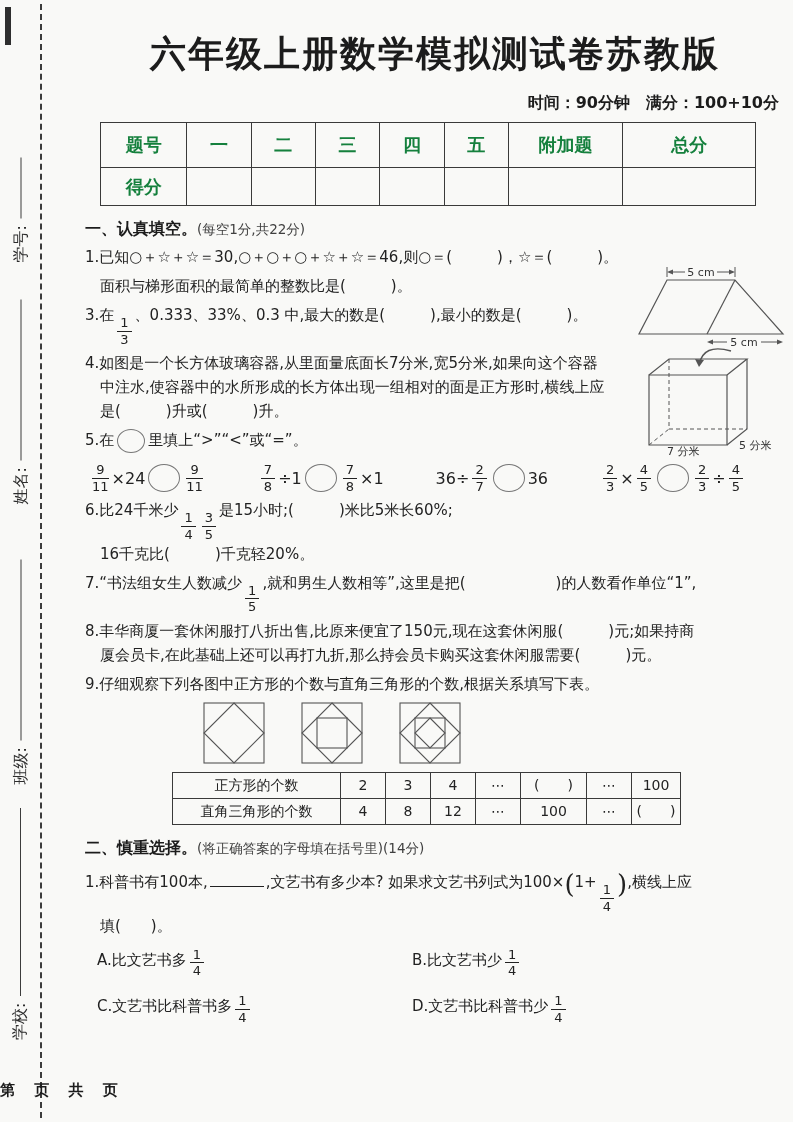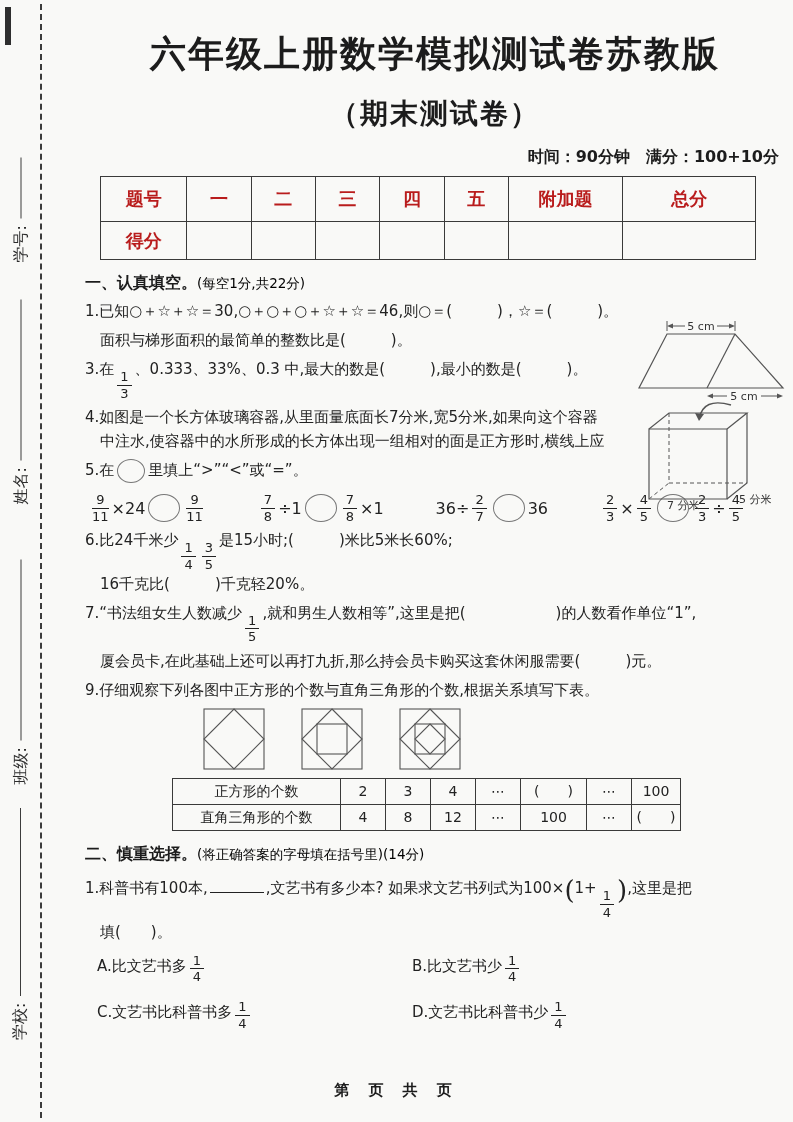--- a/index.html
+++ b/index.html
@@ -19,27 +19,27 @@
   .sb-g3{left:-92px;top:657px;width:225px;}
   .sb-g4{left:-96px;top:909px;width:232px;}
   
   .main{position:absolute;left:85px;right:8px;top:0;}
   .title{font-size:36px;font-weight:900;text-align:center;margin:30px 0 0;letter-spacing:2px;color:#1c1c1c;}
   .subtitle{font-size:28px;font-weight:900;text-align:center;margin:16px 0 0;letter-spacing:2px;color:#1c1c1c;}
   .info{text-align:right;font-weight:bold;font-size:16px;margin:14px 6px 8px 0;color:#1c1c1c;}
   
   table{border-collapse:collapse;}
   .score-table{width:656px;margin-left:15px;table-layout:fixed;}
-  .score-table td{border:1.6px solid #3a3a3a;text-align:center;font-size:18px;font-weight:bold;color:#b91c1c;margin-left:33px;}
+  .score-table td{border:1.6px solid #3a3a3a;text-align:center;font-size:18px;font-weight:bold;color:#15803d;margin-left:33px;}
   .score-table tr.r1 td{height:42px;}
   .score-table tr.r2 td{height:35px;}
   
   .sec-h{margin:13px 0 2px;font-size:16px;}
   .sec-h .t{font-weight:bold;color:#1c1c1c;}
-  .sec-h .n{color:#000000;font-size:13.5px;}
+  .sec-h .n{color:#404040;font-size:13.5px;}
   .q{font-size:15px;line-height:1.6;margin-top:5px;color:#222;}
   .q .cont{padding-left:15px;}
   .rel{position:relative;}
   
   .frac{display:inline-flex;flex-direction:column;text-align:center;vertical-align:-0.55em;line-height:1.05;margin:0 3px;font-size:13px;}
   .frac .fn{border-bottom:1.2px solid #222;padding:0 3px 1px;}
   .frac .fd{padding-top:1px;}
   
   .cmp-circle{display:inline-block;width:30px;height:26px;border:1.2px solid #777;border-radius:50%;vertical-align:middle;margin:0 3px;}
   .cmp-circle.small{width:26px;height:22px;}
@@ -53,21 +53,21 @@
   svg text{font-size:11px;fill:#333;font-family:"DejaVu Sans","Liberation Sans",sans-serif;}
   .fig9-row{display:flex;gap:36px;margin:6px 0 8px 118px;}
   .mini-table{width:508px;margin:2px 0 0 87px;table-layout:fixed;}
   .mini-table td{border:1.4px solid #3a3a3a;font-size:14px;text-align:center;height:23px;color:#222;}
   
   .ublank{display:inline-block;width:54px;height:13px;border-bottom:1.4px solid #222;margin:0 2px;}
   .bigp{font-size:26px;font-weight:400;vertical-align:-0.22em;font-family:"DejaVu Serif","Liberation Serif",serif;}
   .opts{display:grid;grid-template-columns:315px 1fr;row-gap:16px;margin:10px 0 0 12px;}
   .opt{display:flex;font-size:15px;}
   
-  .footer{position:absolute;left:0;right:0;bottom:22px;text-align:center;font-size:15px;font-weight:bold;letter-spacing:7px;color:#1c1c1c;}
+  .footer{position:absolute;left:0;right:0;bottom:22px;text-align:left;font-size:15px;font-weight:bold;letter-spacing:7px;color:#1c1c1c;}
 </style>
 </head>
 <body>
 
 <div class="page">
 
   <div class="artifact"></div>
   <div class="fold-line"></div>
   <div class="sb-group sb-g1">
     <span class="sb-label">学号:</span>
@@ -82,21 +82,20 @@
       <span class="sb-line"></span>
   </div>
   <div class="sb-group sb-g4">
     <span class="sb-label">学校:</span>
       <span class="sb-line"></span>
   </div>
 
   <div class="main">
 
     <h1 class="title">六年级上册数学模拟测试卷苏教版</h1>
-    <h2 class="subtitle">（期末测试卷）</h2>
     <div class="info">时间：90分钟　满分：100+10分</div>
 
     <table class="score-table">
       <colgroup>
           <col style="width:86px">
           <col style="width:64px">
           <col style="width:64px">
           <col style="width:64px">
           <col style="width:64px">
           <col style="width:64px">
@@ -156,20 +155,21 @@
     <div class="q">
       <span>3.在</span><span class="frac">
           <span class="fn">1</span>
           <span class="fd">3</span>
         </span><span>、0.333、33%、0.3 中,最大的数是(　　　),最小的数是(　　　)。</span>
     </div>
 
     <div class="q rel" style="padding-right:148px;">
       <div>4.如图是一个长方体玻璃容器,从里面量底面长7分米,宽5分米,如果向这个容器</div>
       <div class="cont">中注水,使容器中的水所形成的长方体出现一组相对的面是正方形时,横线上应</div>
+      <div class="cont">是(　　　)升或(　　　)升。</div>
       <svg class="fig-cuboid" width="150" height="112" viewBox="0 0 150 112">
         <path d="M92,6 Q64,-2 60,20" fill="none" stroke="#555" stroke-width="1.4"></path>
         <polygon points="60,22 56,14 65,15" fill="#555"></polygon>
         <polygon points="10,30 88,30 88,100 10,100" fill="none" stroke="#555" stroke-width="1.2"></polygon>
         <polyline points="10,30 30,14 108,14 88,30" fill="none" stroke="#555" stroke-width="1.2"></polyline>
         <polyline points="108,14 108,84 88,100" fill="none" stroke="#555" stroke-width="1.2"></polyline>
         <line x1="30" y1="14" x2="30" y2="84" stroke="#555" stroke-width="1" stroke-dasharray="4 3"></line>
         <line x1="30" y1="84" x2="108" y2="84" stroke="#555" stroke-width="1" stroke-dasharray="4 3"></line>
         <line x1="10" y1="100" x2="30" y2="84" stroke="#555" stroke-width="1" stroke-dasharray="4 3"></line>
         <text x="28" y="110">7 分米</text>
@@ -254,20 +254,21 @@
     <div class="q">
       <div>
         <span>7.“书法组女生人数减少</span><span class="frac">
             <span class="fn">1</span>
             <span class="fd">5</span>
           </span><span>,就和男生人数相等”,这里是把(　　　　　　)的人数看作单位“1”,</span>
       </div>
     </div>
 
     <div class="q">
+      <div>8.丰华商厦一套休闲服打八折出售,比原来便宜了150元,现在这套休闲服(　　　)元;如果持商</div>
       <div class="cont">厦会员卡,在此基础上还可以再打九折,那么持会员卡购买这套休闲服需要(　　　)元。</div>
     </div>
 
     <div class="q">
       <div>9.仔细观察下列各图中正方形的个数与直角三角形的个数,根据关系填写下表。</div>
       <div class="fig9-row">
         <svg width="62" height="62" viewBox="0 0 62 62">
           <rect x="1" y="1" width="60" height="60" fill="none" stroke="#555" stroke-width="1.1"></rect>
           <polygon points="31,1 61,31 31,61 1,31" fill="none" stroke="#555" stroke-width="1.1"></polygon>
         </svg>
@@ -321,21 +322,21 @@
 
     <div class="sec-h">
       <span class="t">二、慎重选择。</span><span class="n">(将正确答案的字母填在括号里)(14分)</span>
     </div>
 
     <div class="q">
       <div>
         <span>1.科普书有100本,</span><span class="ublank"></span><span>,文艺书有多少本? 如果求文艺书列式为100×</span><span class="bigp">(</span><span>1+</span><span class="frac">
             <span class="fn">1</span>
             <span class="fd">4</span>
-          </span><span class="bigp">)</span><span>,这里是把</span>
+          </span><span class="bigp">)</span><span>,横线上应</span>
       </div>
       <div class="cont">填(　　)。</div>
       <div class="opts">
         <span class="opt">
             <span>A.比文艺书多</span>
             <span class="frac">
               <span class="fn">1</span>
               <span class="fd">4</span>
             </span>
           </span>

